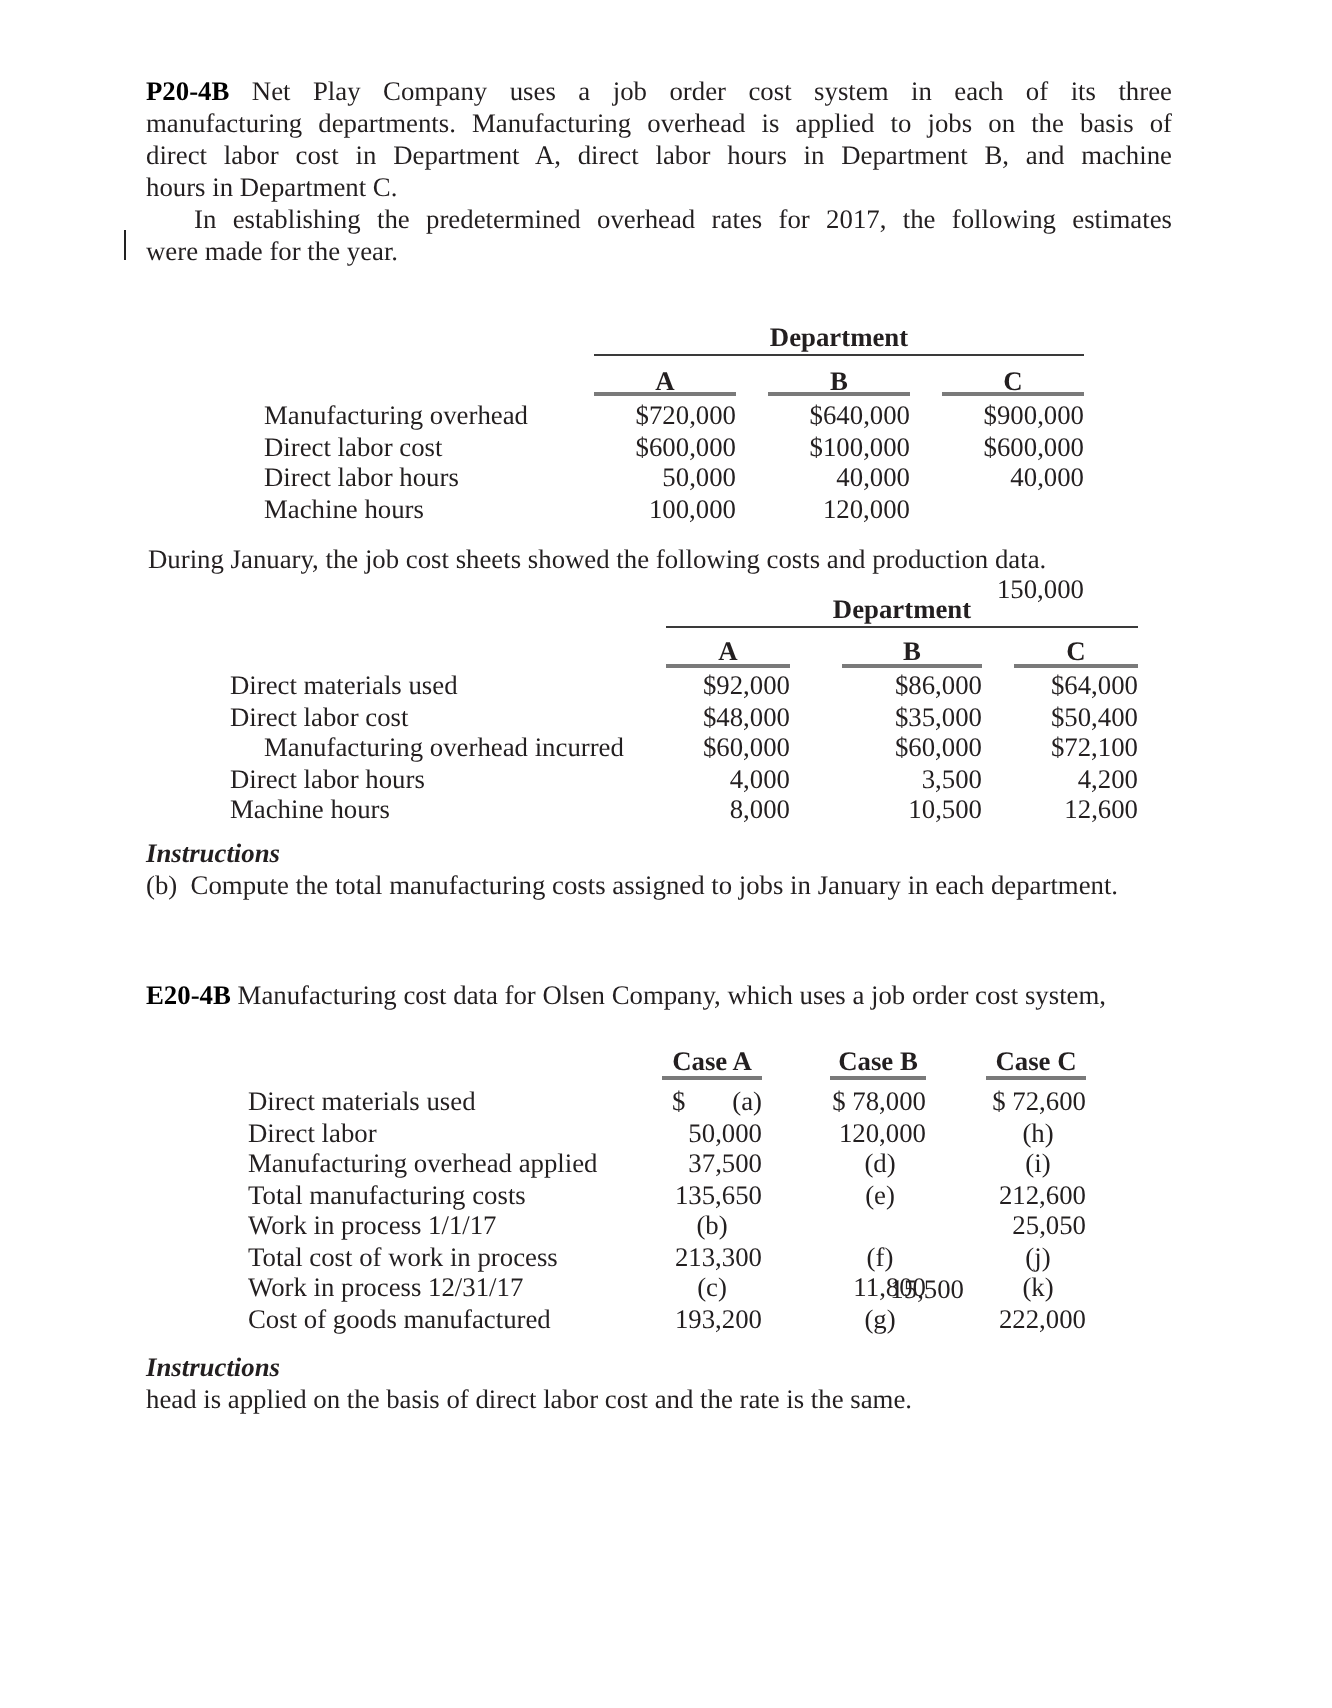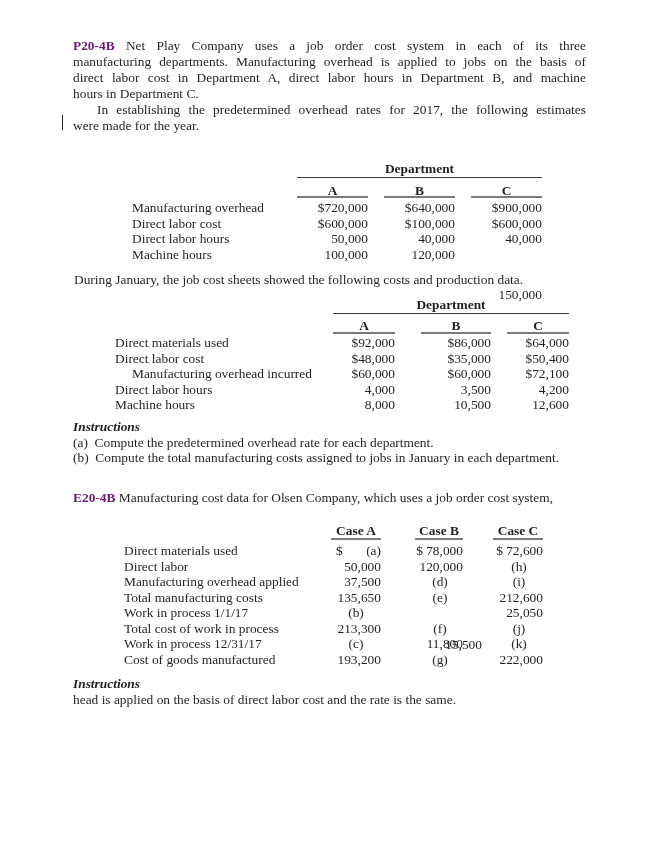--- a/index.html
+++ b/index.html
@@ -2,21 +2,21 @@
 <html><head>
 <meta charset="utf-8">
 <style>
   html, body { margin:0; padding:0; background:#ffffff; }
   body { width:666px; height:854px; position:relative; overflow:hidden;
          font-family:"Liberation Serif","DejaVu Serif",serif; color:#231f20; font-size:13.4px; }
   .abs { position:absolute; }
   .para { position:absolute; left:73px; width:513px; line-height:16px; text-align:justify; }
   .para .line { display:block; }
   .justify { text-align-last:justify; }
-  .red { color:#701a75; font-weight:bold; }
+  .red { color:#000000; font-weight:bold; }
   .cursor { position:absolute; left:62px; top:115px; width:1px; height:15px; background:#222; }
   .tbl-label { position:absolute; white-space:nowrap; line-height:15.5px; }
   .col { position:absolute; text-align:right; white-space:nowrap; line-height:15.5px; }
   .colc { position:absolute; text-align:center; white-space:nowrap; font-weight:bold; }
   .rule { position:absolute; height:1px; background:#3a3a3a; }
   .rule2 { position:absolute; height:1.5px; background:#7a7a7a; }
   .it { font-style:italic; font-weight:bold; }
 </style>
 </head>
 <body>
@@ -95,21 +95,20 @@
   <div class="col" style="left:494px; width:75px; top:381.5px;">4,200</div>
 
   <div class="tbl-label" style="left:115px; top:397px;">Machine hours</div>
   <div class="col" style="left:320px; width:75px; top:397px;">8,000</div>
   <div class="col" style="left:416px; width:75px; top:397px;">10,500</div>
   <div class="col" style="left:494px; width:75px; top:397px;">12,600</div>
 </div>
 
 <div class="abs" style="left:73px; top:419px; line-height:15.5px;">
   <div class="it">Instructions</div>
-  <div style="white-space:pre;">(a)  Compute the predetermined overhead rate for each department.</div>
   <div style="white-space:pre;">(b)  Compute the total manufacturing costs assigned to jobs in January in each department.</div>
 </div>
 
 <div class="abs" style="left:73px; top:490px; line-height:15.5px;">
   <div style="white-space:nowrap;"><span class="red">E20-4B</span> <span>Manufacturing cost data for Olsen Company, which uses a job order cost system,</span></div>
 </div>
 
 <div>
   <div class="colc" style="left:330px; width:52px; top:523px;">Case A</div>
   <div class="colc" style="left:413px; width:52px; top:523px;">Case B</div>

